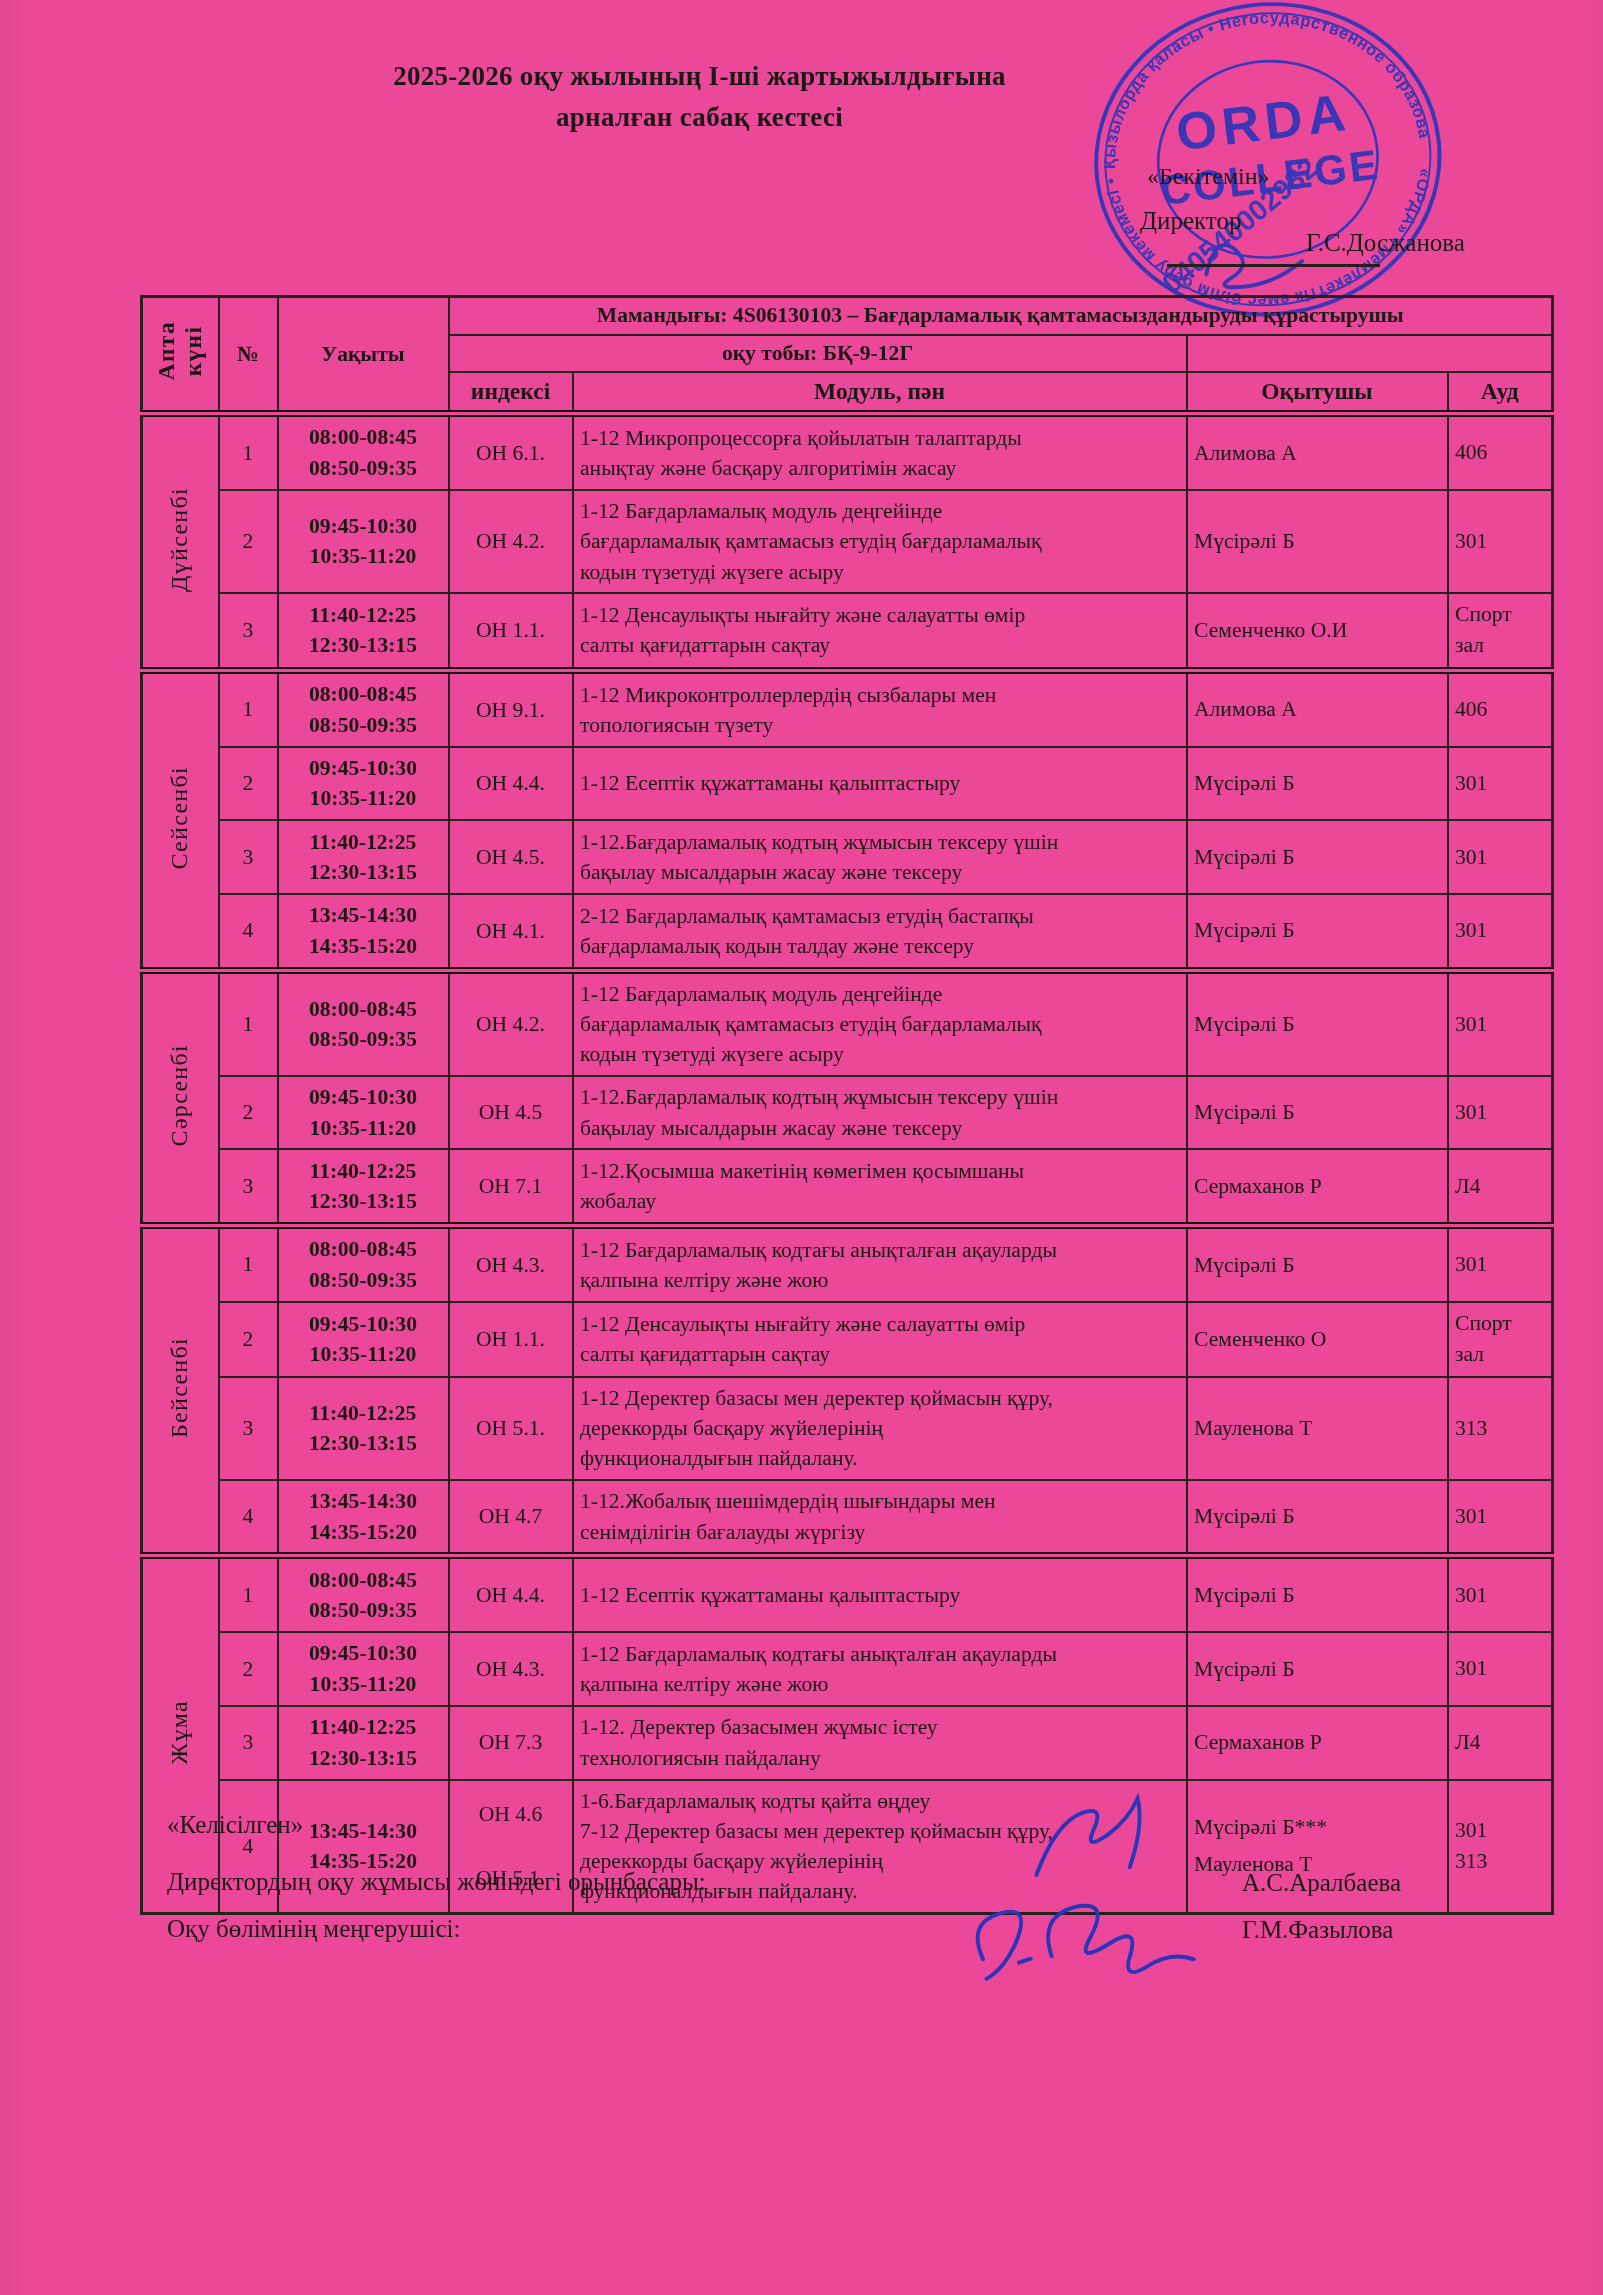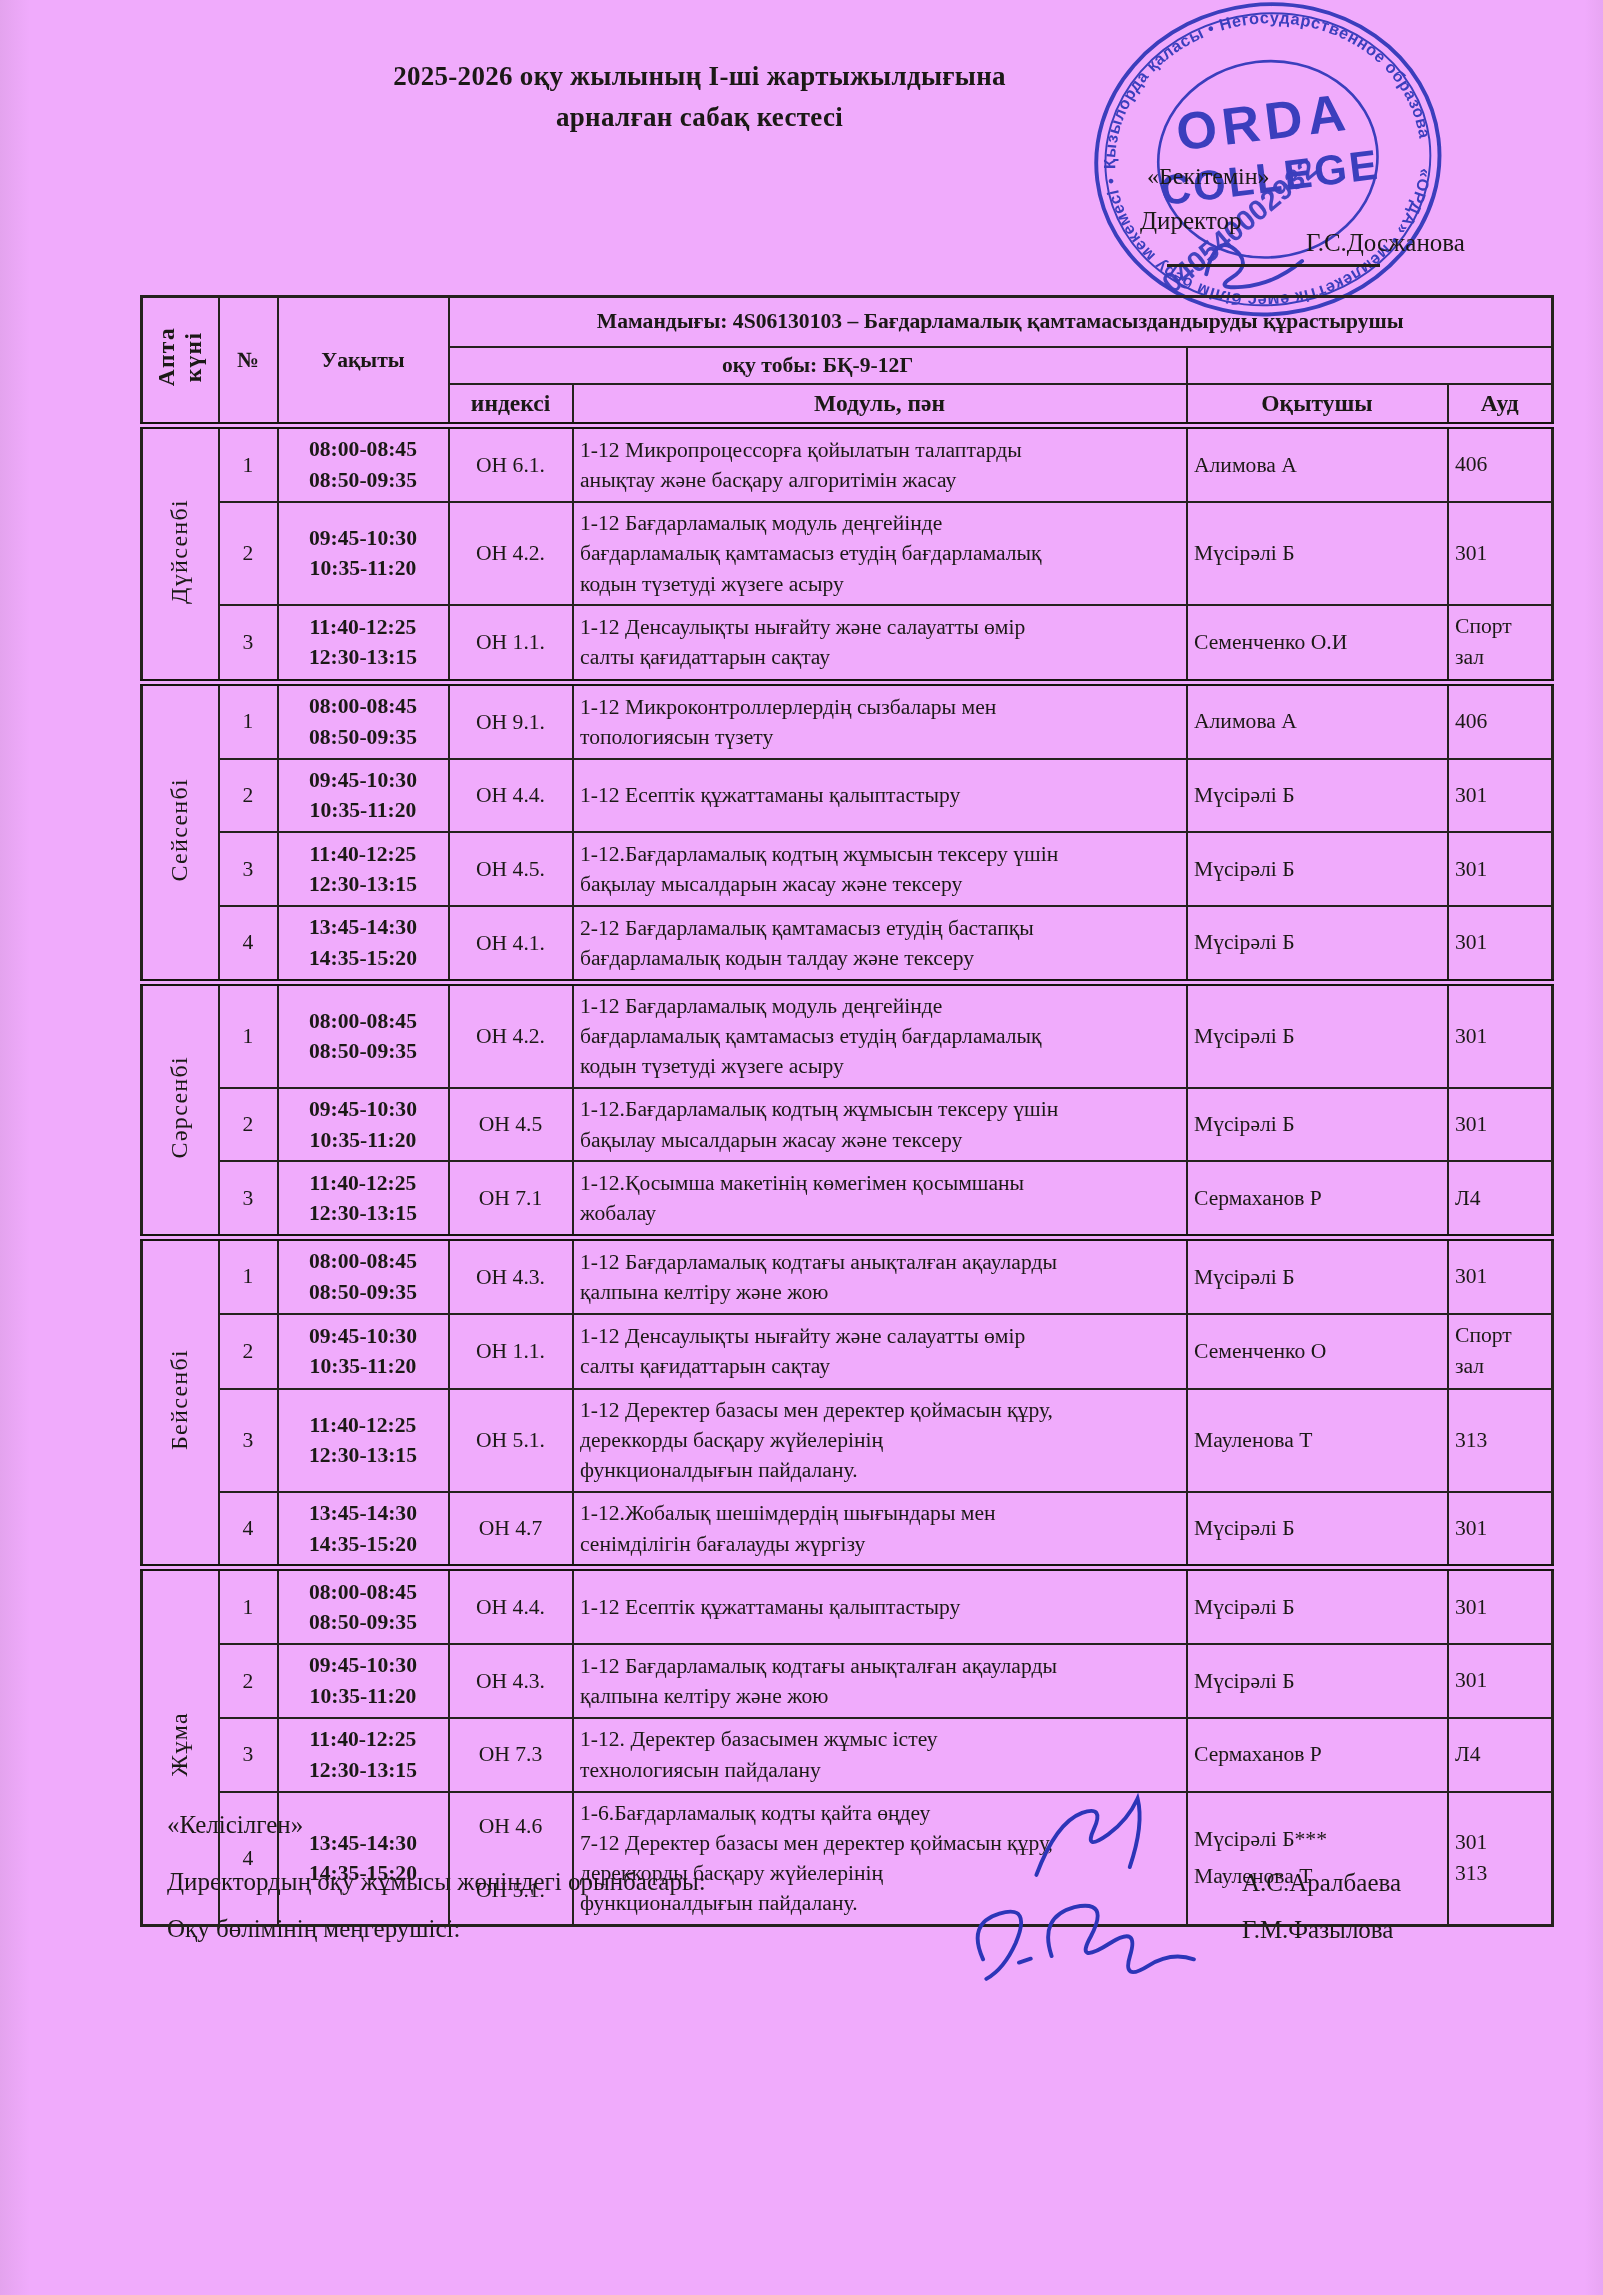--- a/index.html
+++ b/index.html
@@ -1,18 +1,18 @@
 <!DOCTYPE html>
 <html lang="kk" style="font-size:10.5px"><head>
 <meta charset="utf-8">
 <style>
   html,body{margin:0;padding:0;background:#d8d6d2;}
   .page{
     position:relative;width:1604px;height:2295px;
-    background:#f0abfc;overflow:hidden;
+    background:#ec4899;overflow:hidden;
     font-family:"Liberation Serif","DejaVu Serif",serif;
     color:#1b1916;
   }
   .page::after{
     content:"";position:absolute;inset:0;pointer-events:none;
     background:linear-gradient(90deg,rgba(60,55,50,.07),rgba(0,0,0,0) 30px),
                linear-gradient(270deg,rgba(60,55,50,.05),rgba(0,0,0,0) 19.6px);
   }
   
   .doc-title{
@@ -30,21 +30,21 @@
   
   table.timetable{
     position:absolute;left:140px;top:295px;width:1411px;
     border-collapse:collapse;table-layout:fixed;z-index:3;
   }
   .timetable th,.timetable td{
     border:2px solid #25221e;vertical-align:middle;
     font-size:21.6px;padding:5.2px 6.5px;box-sizing:border-box;
   }
   .timetable{border:3.3px solid #25221e;}
-  .h-spec{height:50px;font-size:24px;font-weight:bold;text-align:center;}
+  .h-spec{height:38px;font-size:24px;font-weight:bold;text-align:center;}
   .h-group{height:33px;font-size:24px;font-weight:bold;text-align:center;}
   .h-cols th{height:37px;font-size:23.5px;font-weight:bold;text-align:center;}
   .cell-day{text-align:center;}
   .vtext{
     display:inline-block;writing-mode:vertical-rl;transform:rotate(180deg);
     white-space:pre-line;font-size:24px;line-height:1.15;letter-spacing:1.3px;
   }
   .h-daycol .vtext{font-weight:bold;font-size:23.5px;}
   .cell-num{text-align:center;font-size:21.6px;}
   .cell-time{font-weight:bold;text-align:center;white-space:pre-line;line-height:1.42;font-size:21.6px;}

